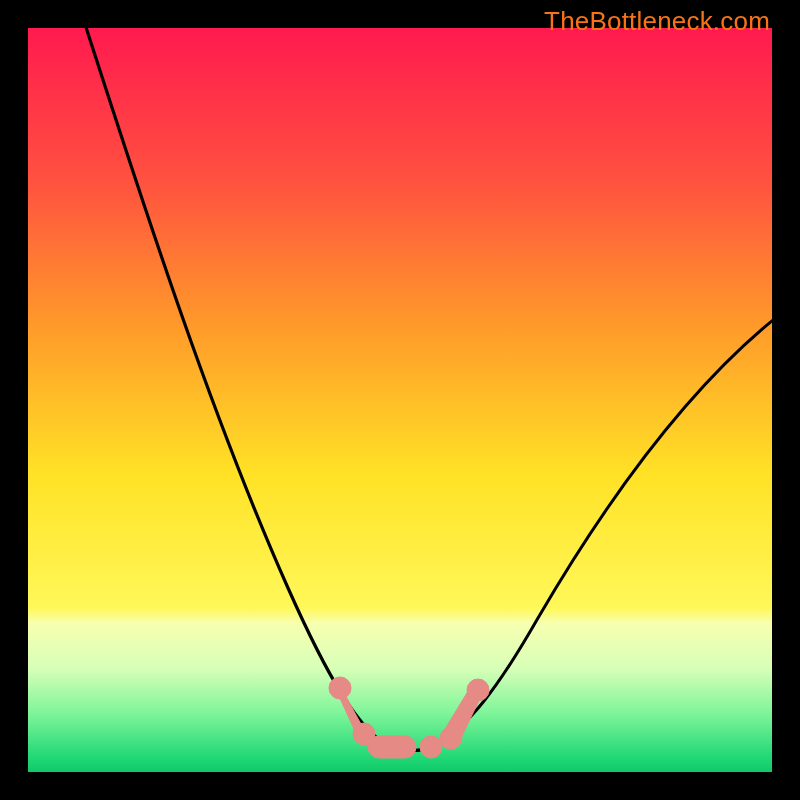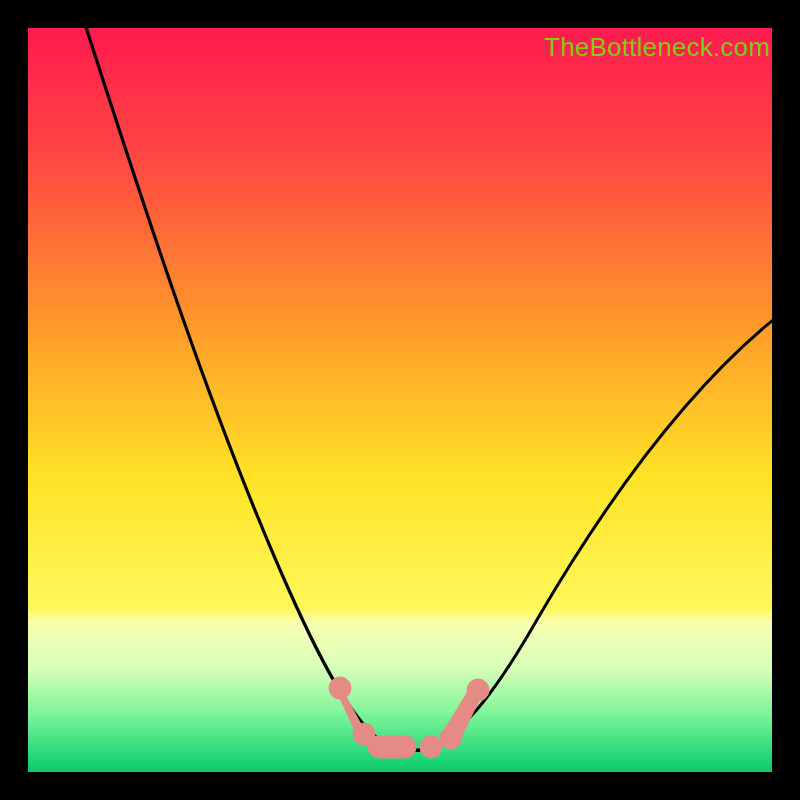--- a/index.html
+++ b/index.html
@@ -24,25 +24,24 @@
     position: absolute;
     left: 0;
     top: 0;
     width: 100%;
     height: 100%;
   }
   .watermark {
     position: absolute;
     top: 6px;
     right: 30px;
-    color: #84cc16;
+    color: #f97316;
     font-size: 26px;
     font-weight: 500;
     letter-spacing: 0.2px;
-    margin-top: 26px;
   }
   svg.curves {
     position: absolute;
     left: 0;
     top: 0;
   }
 </style>
 </head>
 <body>
 

